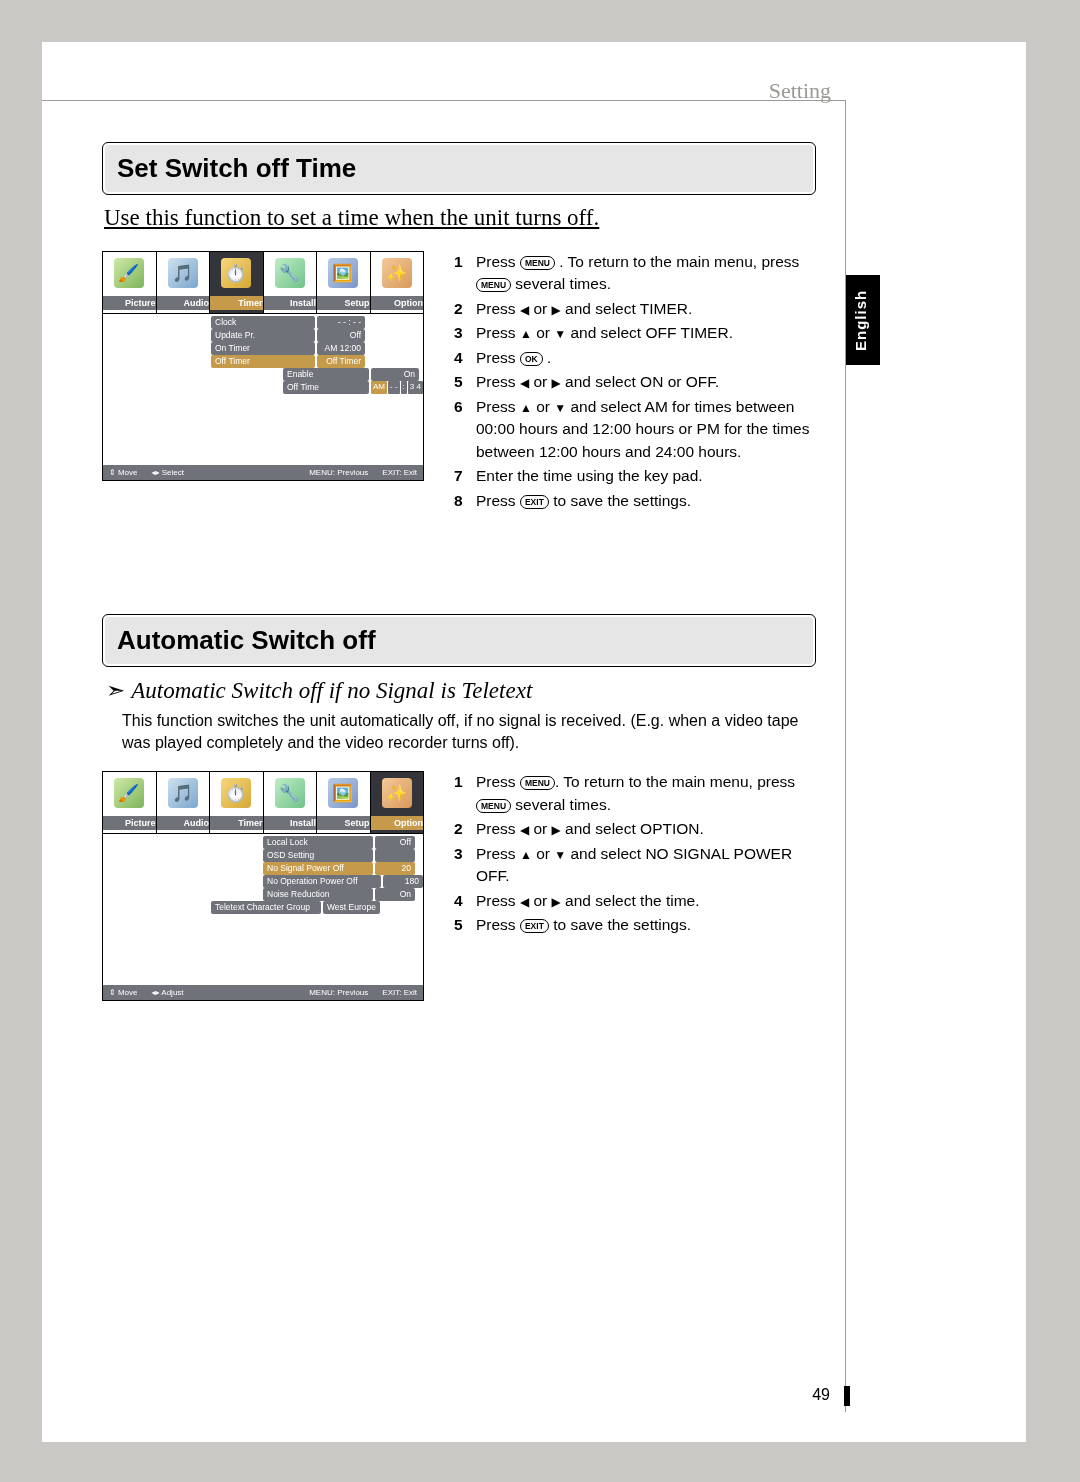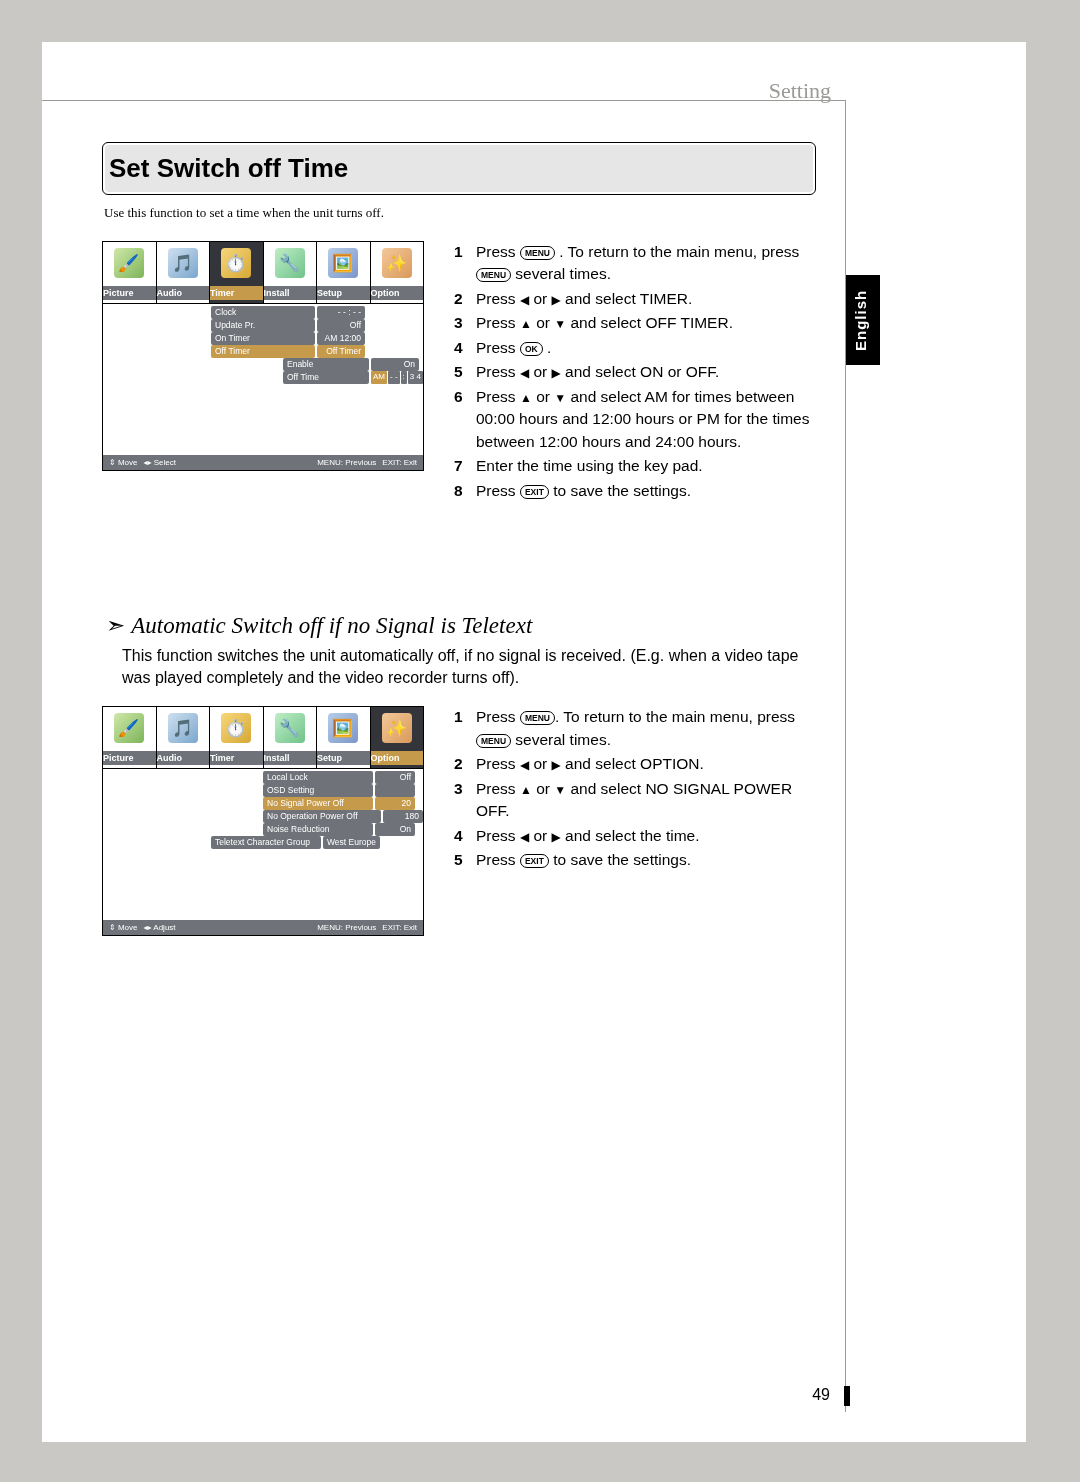--- a/index.html
+++ b/index.html
@@ -60,28 +60,29 @@
   }
   .sect-title-wrap {
     border: 1.5px solid #000;
     border-radius: 6px;
     padding: 2px;
     margin-bottom: 10px;
   }
   .sect-title {
     background: #e6e6e6;
     border-radius: 4px;
-    padding: 8px 4px;
+    padding: 8px 12px;
     font-weight: bold;
     font-size: 26px;
   }
   .intro {
     font-family: "Times New Roman", serif;
-    font-size: 13px;
+    font-size: 23px;
     margin: 10px 0 20px 2px;
+    text-decoration: underline;
   }
   .intro2 {
     font-size: 16px;
     margin: 6px 2px 18px 20px;
     line-height: 1.35;
   }
   .subhead {
     font-style: italic;
     font-family: "Times New Roman", serif;
     font-size: 23px;
@@ -111,42 +112,42 @@
   .tab:last-child { border-right: none; }
   .tab.active { background: #33353a; }
   .tab-ico {
     position: absolute; top: 6px; left: 50%; transform: translateX(-50%);
     width: 30px; height: 30px; border-radius: 4px;
     display: flex; align-items: center; justify-content: center;
     font-size: 17px;
   }
   .tlabel {
     position: absolute; bottom: 3px; left: 0; right: 0;
-    text-align: left; font-size: 9px; font-weight: bold; color: #fff;
+    text-align: right; font-size: 9px; font-weight: bold; color: #fff;
     background: #6f7279; padding: 2px 0;
   }
   .tlabel.hl { background: #c59a4a; color:#fff; }
   .rows { padding: 2px 0 0 0; }
   .row {
     display: flex; font-size: 8.5px; color: #fff;
     margin: 0; height: 13px;
   }
   .row.ind0 .rl { margin-left: 108px; width: 104px; }
   .row.ind1 .rl { margin-left: 180px; width: 86px; }
   .rl { background: #6f7279; padding: 1px 4px; border-radius: 2px; }
   .rl.hl { background: #c59a4a; }
   .rv { background: #6f7279; padding: 1px 4px; margin-left: 2px; border-radius: 2px; min-width: 48px; text-align: right; }
   .rv.hl { background: #c59a4a; }
   .row-off .rv { display:flex; gap:1px; margin-left:2px;}
   .offchip { background:#6f7279; padding:1px 2px; border-radius:1px; font-size:8px;}
   .offchip.hl { background:#c59a4a; }
   .osd-foot {
     position: absolute; bottom: 0; left: 0; right: 0;
     background: #6f7279; color: #fff; font-size: 8px;
-    padding: 3px 6px; display: flex; gap: 6px; justify-content: space-between;
+    padding: 3px 6px; display: flex; gap: 14px; justify-content: space-between;
   }
   .osd-foot span:nth-child(3){ margin-left:auto; }
   .gap { height: 100px; }
   .btn-pill {
     display: inline-block;
     border: 1px solid #000; border-radius: 10px;
     font-size: 8.5px; padding: 0 4px;
     vertical-align: middle;
     font-weight: bold;
     line-height: 12px;
@@ -274,20 +275,23 @@
           </li>
           <li>
             <span class="sn">8</span>
             <span class="st">Press <span class="btn-pill">EXIT</span> to save the settings.</span>
           </li>
         </ol>
     </div>
 
     <div class="gap"></div>
 
+    <div class="sect-title-wrap">
+      <div class="sect-title">Automatic Switch off</div>
+    </div>
     <p class="subhead"><span class="arrow">➣</span><span>Automatic Switch off if no Signal is Teletext</span></p>
     <p class="intro2">This function switches the unit automatically off, if no signal is received. (E.g. when a video tape was played completely and the video recorder turns off).</p>
 
     <div class="layout">
       <div class="osd" id="osd2">
         <div class="tabs" id="tabs2">
             <div class="tab">
               <div class="tab-ico ico1">🖌️</div>
               <div class="tlabel">Picture</div>
             </div>

